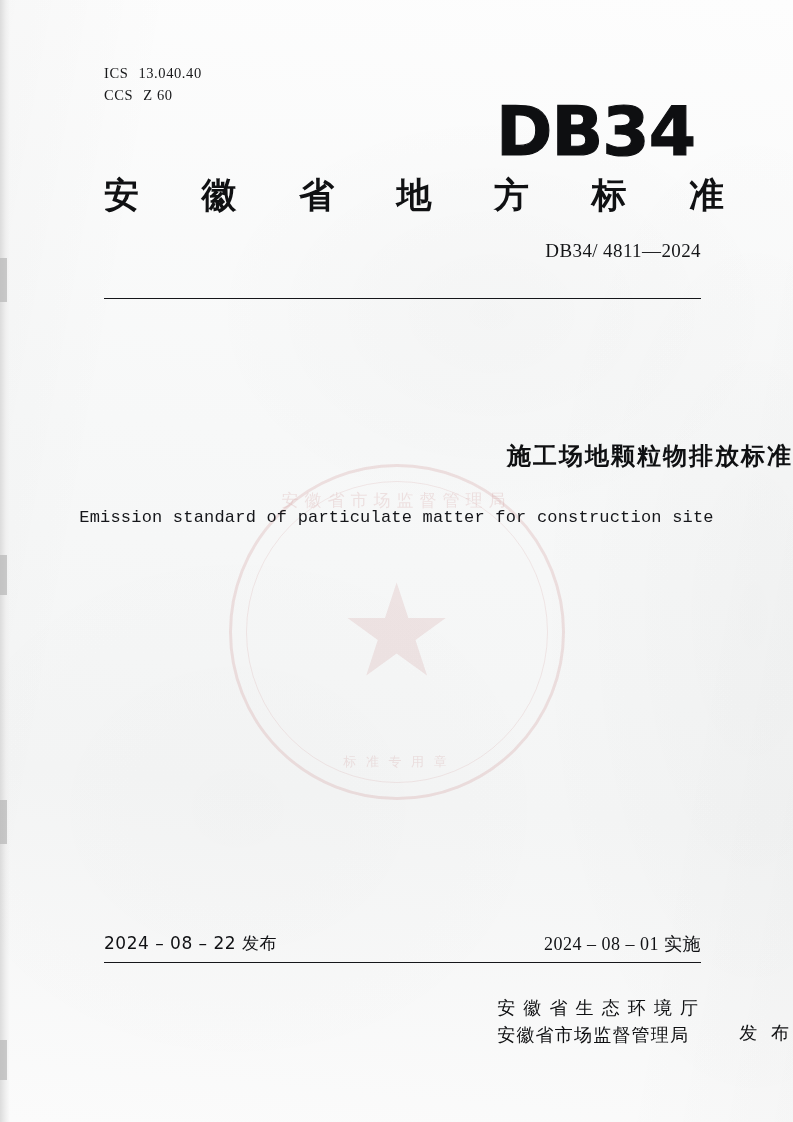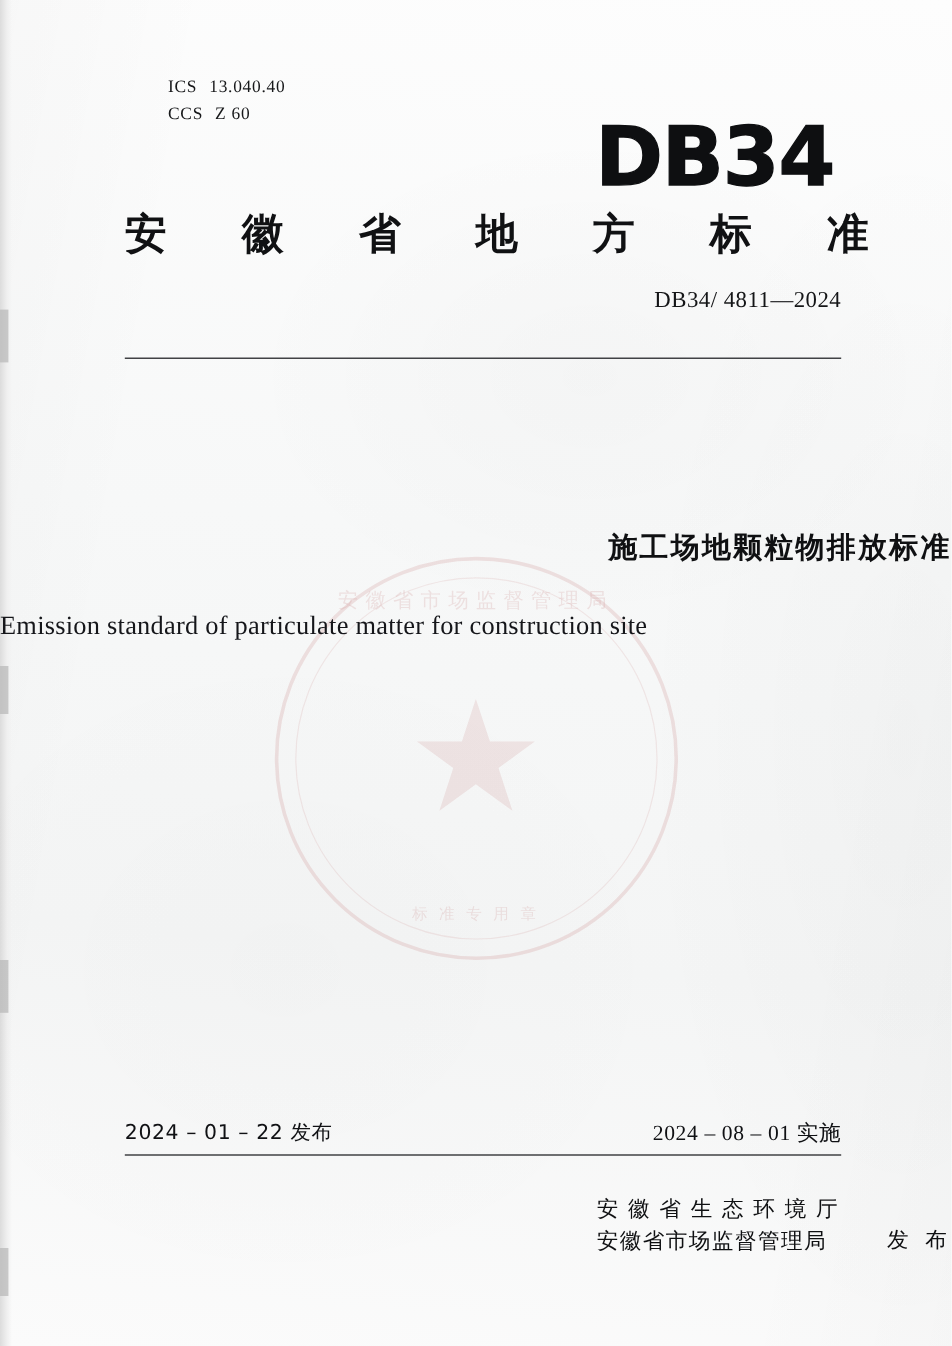--- a/index.html
+++ b/index.html
@@ -97,21 +97,20 @@
   
   .ics-block {
     position: absolute;
     left: 104px;
     top: 62px;
     font-family: "Liberation Serif", serif;
     font-size: 14.5px;
     color: #17181a;
     line-height: 22px;
     letter-spacing: .6px;
-    margin-left: 36px;
   }
   .ics-line span.k { margin-right: 10px; }
 
   
   .db-logo {
     position: absolute;
     right: 98px;
     top: 92px;
     font-family: "DejaVu Sans", sans-serif;
     font-size: 68px;
@@ -165,22 +164,23 @@
     font-family: "DejaVu Sans", sans-serif;
     font-size: 24px;
     font-weight: 700;
     color: #0f1012;
     letter-spacing: 2px;
   }
   .doc-title-en {
     position: absolute;
     left: 0; right: 0;
     top: 508px;
-    font-family: Liberation Serif, serif;
-    font-size: 22px;
+    text-align: center;
+    font-family: Liberation Mono, monospace;
+    font-size: 17px;
     color: #15161a;
     letter-spacing: .2px;
   }
 
   
   .rule-bottom {
     position: absolute;
     left: 104px;
     right: 92px;
     top: 962px;
@@ -271,21 +271,21 @@
   </div>
 
   <div class="std-number">DB34/ 4811—2024</div>
 
   <div class="rule-top"></div>
 
   <div class="doc-title-cn">施工场地颗粒物排放标准</div>
   <div class="doc-title-en">Emission standard of particulate matter for construction site</div>
 
   <div class="rule-bottom"></div>
-  <div class="date-left">2024 – 01 – 22 发布</div>
+  <div class="date-left">2024 – 08 – 22 发布</div>
   <div class="date-right">2024 – 08 – 01 实施</div>
 
   <div class="publisher">
     <div class="publisher-names">
       <div>安 徽 省 生 态 环 境 厅</div>
       <div>安徽省市场监督管理局</div>
     </div>
     <div class="publisher-verb">发 布</div>
   </div>
 

